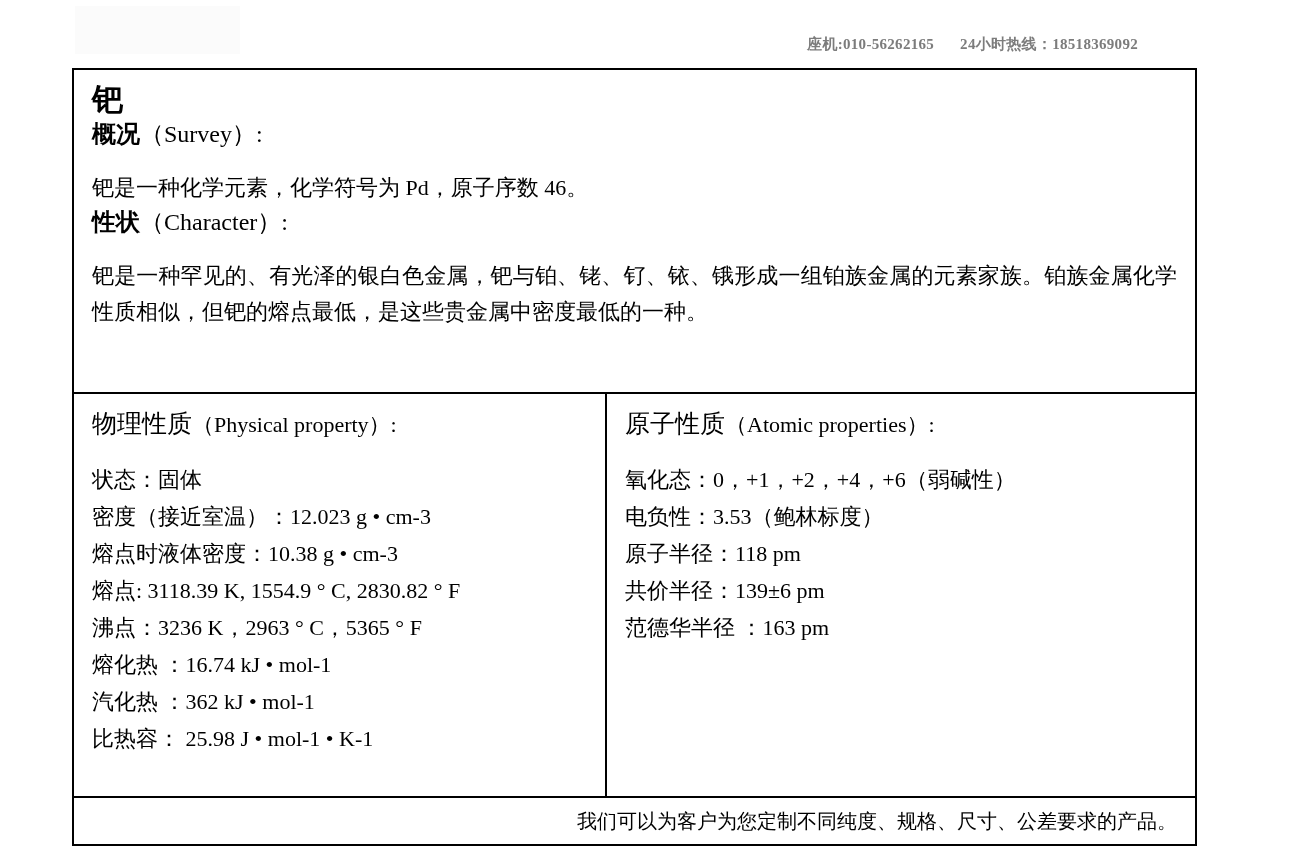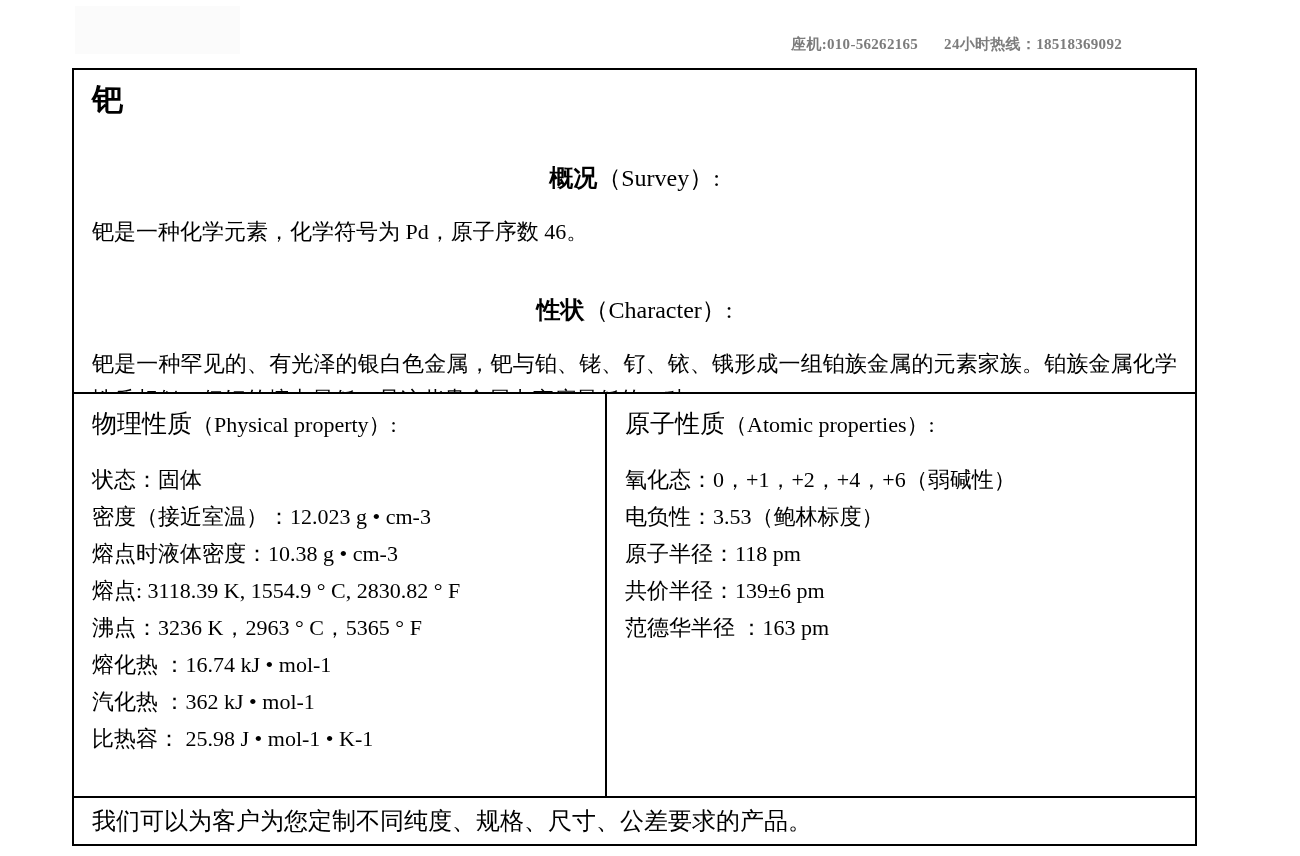--- a/index.html
+++ b/index.html
@@ -14,21 +14,21 @@
 
   
   .logo-box {
     position: absolute; left: 75px; top: 6px;
     width: 165px; height: 48px;
     background: #fbfbfb;
   }
 
   
   .contact {
-    position: absolute; top: 35px; right: 178px;
+    position: absolute; top: 35px; right: 162px;
     font-size: 15px; font-weight: 600;
     color: #7c7c7c;
     letter-spacing: 0.3px;
     white-space: nowrap;
   }
   .contact .gap { display: inline-block; width: 26px; }
 
   
   .doc {
     position: absolute; left: 72px; top: 68px;
@@ -40,21 +40,21 @@
 
   .cell-top {
     height: 322px; overflow: hidden;
     padding: 0 18px;
   }
   .page-title {
     margin-top: 12px;
     font-size: 31px; font-weight: bold;
     line-height: 36px;
   }
-  .sec-head { margin-top: 44px; font-size: 24px; line-height: 32px; text-align: center; }
+  .sec-head { font-size: 24px; line-height: 32px; }
   .sec-head .zh { font-weight: bold; }
   .sec-head .en { font-weight: normal; }
   .para {
     margin-top: 20px;
     font-size: 22px; line-height: 36px;
     text-align: justify;
   }
 
   .cols {
     height: 404px;
@@ -73,22 +73,23 @@
   .prop-list {
     list-style: none;
     margin: 20px 18px 0;
     font-size: 22px; line-height: 37px;
   }
 
   .footer-row {
     flex: 1;
     border-top: 2px solid #000000;
     padding: 8px 18px 0;
-    font-size: 24px; line-height: 30px;
+    font-size: 20px; line-height: 30px;
     overflow: hidden;
+    text-align: right;
   }
 </style>
 </head>
 <body>
 
 <div class="logo-box"></div>
 
 <div class="contact">
   <span>座机:010-56262165</span><span class="gap"></span><span>24小时热线：18518369092</span>
 </div>

